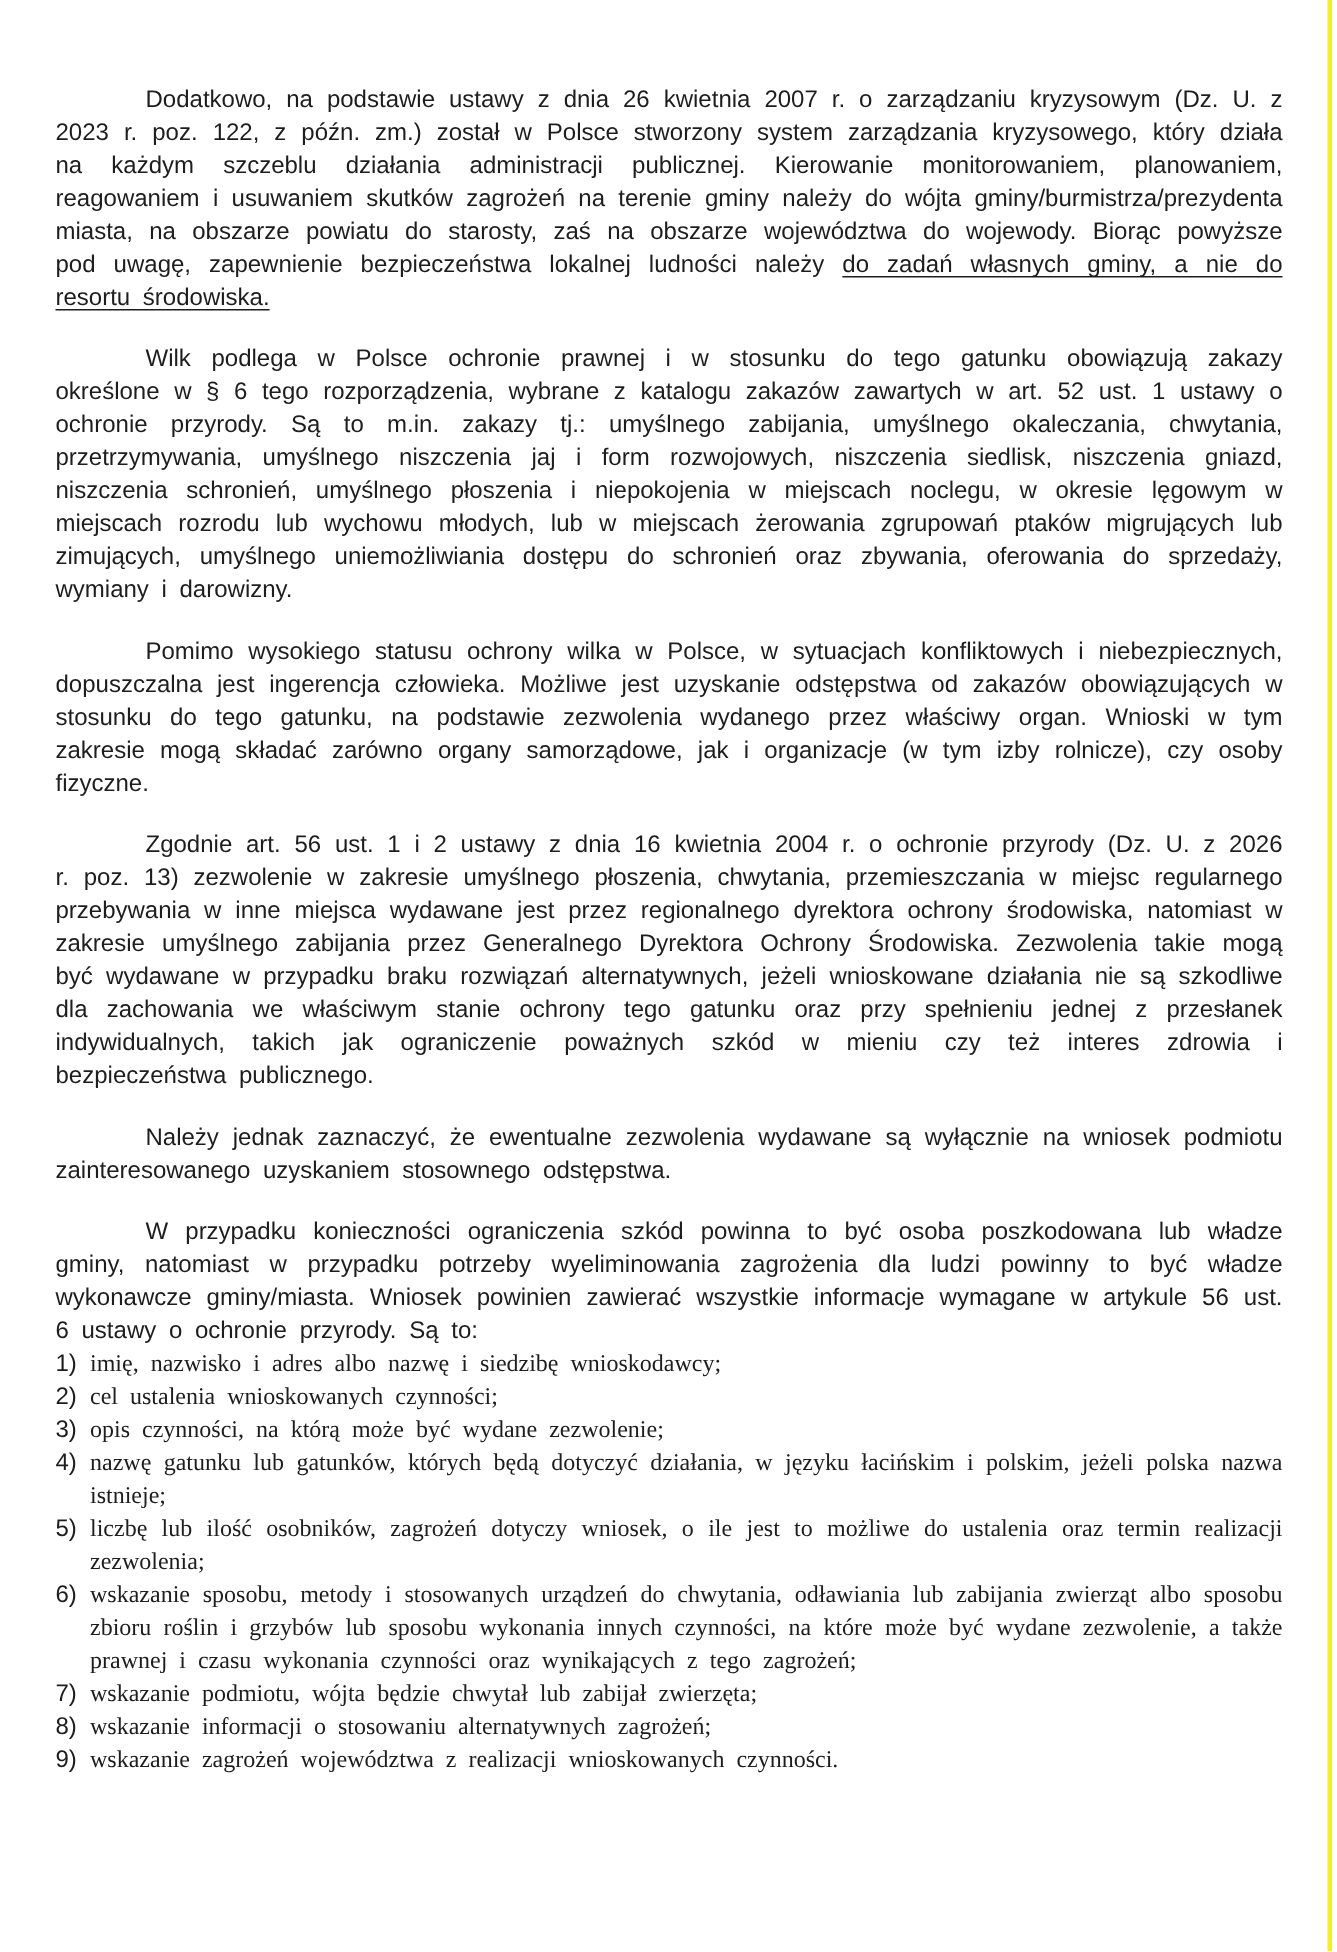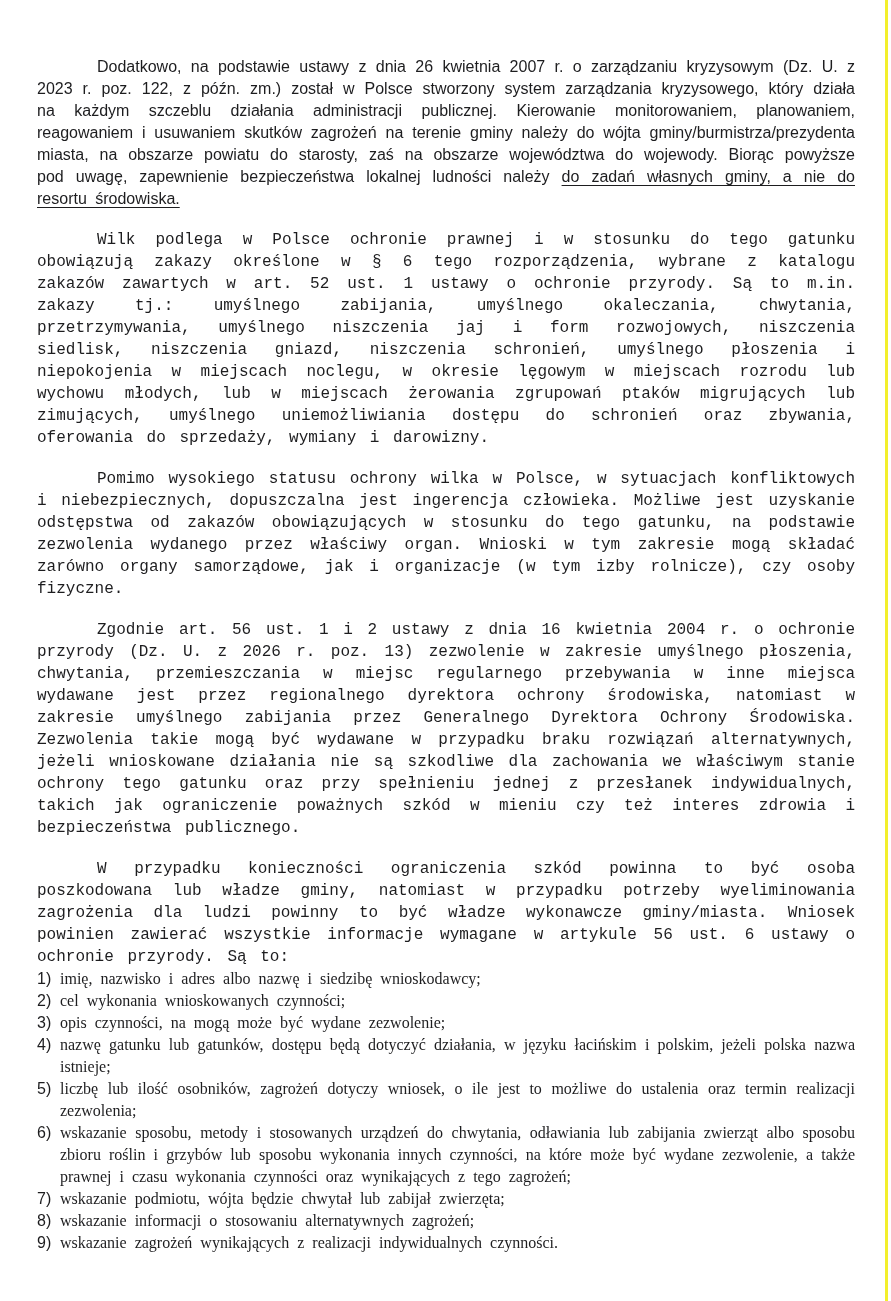--- a/index.html
+++ b/index.html
@@ -19,21 +19,21 @@
     color: #1d1d1f;
     font-size: 16px;
     line-height: 22px;
     word-spacing: 4px;
     text-align: justify;
   }
   .para {
     margin: 0;
     text-indent: 60px;
   }
-  .para + .para { margin-top: 19px; font-family: Liberation Mono, monospace; }
+  .para + .para { margin-top: 19px; }
   .numbered-list { margin-top: 0; }
   .list-item { display: flex; }
   .list-marker { flex: 0 0 23px; text-align: left; }
   .list-text { flex: 1 1 auto; text-align: justify; font-family: Liberation Serif, serif; }
   .underlined { text-decoration: underline; text-underline-offset: 3px; }
   .edge-line {
     position: absolute;
     top: 0;
     bottom: 0;
     right: 3px;
@@ -48,58 +48,59 @@
 
     <p class="para"><span>Dodatkowo, na podstawie ustawy z dnia 26 kwietnia 2007 r. o zarządzaniu kryzysowym (Dz. U. z 2023 r. poz. 122, z późn. zm.) został w Polsce stworzony system zarządzania kryzysowego, który działa na każdym szczeblu działania administracji publicznej. Kierowanie monitorowaniem, planowaniem, reagowaniem i usuwaniem skutków zagrożeń na terenie gminy należy do wójta gminy/burmistrza/prezydenta miasta, na obszarze powiatu do starosty, zaś na obszarze województwa do wojewody. Biorąc powyższe pod uwagę, zapewnienie bezpieczeństwa lokalnej ludności należy</span>
       <span class="underlined">do zadań własnych gminy, a nie do resortu środowiska.</span></p>
 
     <p class="para">Wilk podlega w Polsce ochronie prawnej i w stosunku do tego gatunku obowiązują zakazy określone w § 6 tego rozporządzenia, wybrane z katalogu zakazów zawartych w art. 52 ust. 1 ustawy o ochronie przyrody. Są to m.in. zakazy tj.: umyślnego zabijania, umyślnego okaleczania, chwytania, przetrzymywania, umyślnego niszczenia jaj i form rozwojowych, niszczenia siedlisk, niszczenia gniazd, niszczenia schronień, umyślnego płoszenia i niepokojenia w miejscach noclegu, w okresie lęgowym w miejscach rozrodu lub wychowu młodych, lub w miejscach żerowania zgrupowań ptaków migrujących lub zimujących, umyślnego uniemożliwiania dostępu do schronień oraz zbywania, oferowania do sprzedaży, wymiany i darowizny.</p>
 
     <p class="para">Pomimo wysokiego statusu ochrony wilka w Polsce, w sytuacjach konfliktowych i niebezpiecznych, dopuszczalna jest ingerencja człowieka. Możliwe jest uzyskanie odstępstwa od zakazów obowiązujących w stosunku do tego gatunku, na podstawie zezwolenia wydanego przez właściwy organ. Wnioski w tym zakresie mogą składać zarówno organy samorządowe, jak i organizacje (w tym izby rolnicze), czy osoby fizyczne.</p>
 
     <p class="para">Zgodnie art. 56 ust. 1 i 2 ustawy z dnia 16 kwietnia 2004 r. o ochronie przyrody (Dz. U. z 2026 r. poz. 13) zezwolenie w zakresie umyślnego płoszenia, chwytania, przemieszczania w miejsc regularnego przebywania w inne miejsca wydawane jest przez regionalnego dyrektora ochrony środowiska, natomiast w zakresie umyślnego zabijania przez Generalnego Dyrektora Ochrony Środowiska. Zezwolenia takie mogą być wydawane w przypadku braku rozwiązań alternatywnych, jeżeli wnioskowane działania nie są szkodliwe dla zachowania we właściwym stanie ochrony tego gatunku oraz przy spełnieniu jednej z przesłanek indywidualnych, takich jak ograniczenie poważnych szkód w mieniu czy też interes zdrowia i bezpieczeństwa publicznego.</p>
 
+    <p class="para">Należy jednak zaznaczyć, że ewentualne zezwolenia wydawane są wyłącznie na wniosek podmiotu zainteresowanego uzyskaniem stosownego odstępstwa.</p>
 
     <p class="para">W przypadku konieczności ograniczenia szkód powinna to być osoba poszkodowana lub władze gminy, natomiast w przypadku potrzeby wyeliminowania zagrożenia dla ludzi powinny to być władze wykonawcze gminy/miasta. Wniosek powinien zawierać wszystkie informacje wymagane w artykule 56 ust. 6 ustawy o ochronie przyrody. Są to:</p>
 
     <div class="numbered-list">
       <div class="list-item">
         <span class="list-marker">1)</span>
         <span class="list-text">imię, nazwisko i adres albo nazwę i siedzibę wnioskodawcy;</span>
       </div>
       <div class="list-item">
         <span class="list-marker">2)</span>
-        <span class="list-text">cel wykonania wnioskowanych czynności;</span>
+        <span class="list-text">cel ustalenia wnioskowanych czynności;</span>
       </div>
       <div class="list-item">
         <span class="list-marker">3)</span>
-        <span class="list-text">opis czynności, na mogą może być wydane zezwolenie;</span>
+        <span class="list-text">opis czynności, na którą może być wydane zezwolenie;</span>
       </div>
       <div class="list-item">
         <span class="list-marker">4)</span>
-        <span class="list-text">nazwę gatunku lub gatunków, dostępu będą dotyczyć działania, w języku łacińskim i polskim, jeżeli polska nazwa istnieje;</span>
+        <span class="list-text">nazwę gatunku lub gatunków, których będą dotyczyć działania, w języku łacińskim i polskim, jeżeli polska nazwa istnieje;</span>
       </div>
       <div class="list-item">
         <span class="list-marker">5)</span>
         <span class="list-text">liczbę lub ilość osobników, zagrożeń dotyczy wniosek, o ile jest to możliwe do ustalenia oraz termin realizacji zezwolenia;</span>
       </div>
       <div class="list-item">
         <span class="list-marker">6)</span>
         <span class="list-text">wskazanie sposobu, metody i stosowanych urządzeń do chwytania, odławiania lub zabijania zwierząt albo sposobu zbioru roślin i grzybów lub sposobu wykonania innych czynności, na które może być wydane zezwolenie, a także prawnej i czasu wykonania czynności oraz wynikających z tego zagrożeń;</span>
       </div>
       <div class="list-item">
         <span class="list-marker">7)</span>
         <span class="list-text">wskazanie podmiotu, wójta będzie chwytał lub zabijał zwierzęta;</span>
       </div>
       <div class="list-item">
         <span class="list-marker">8)</span>
         <span class="list-text">wskazanie informacji o stosowaniu alternatywnych zagrożeń;</span>
       </div>
       <div class="list-item">
         <span class="list-marker">9)</span>
-        <span class="list-text">wskazanie zagrożeń wynikających z realizacji indywidualnych czynności.</span>
+        <span class="list-text">wskazanie zagrożeń województwa z realizacji wnioskowanych czynności.</span>
       </div>
     </div>
 
   </div>
 
   <div class="edge-line" style="background: rgb(243, 239, 44);"></div>
 </div>
 
 </body></html>

